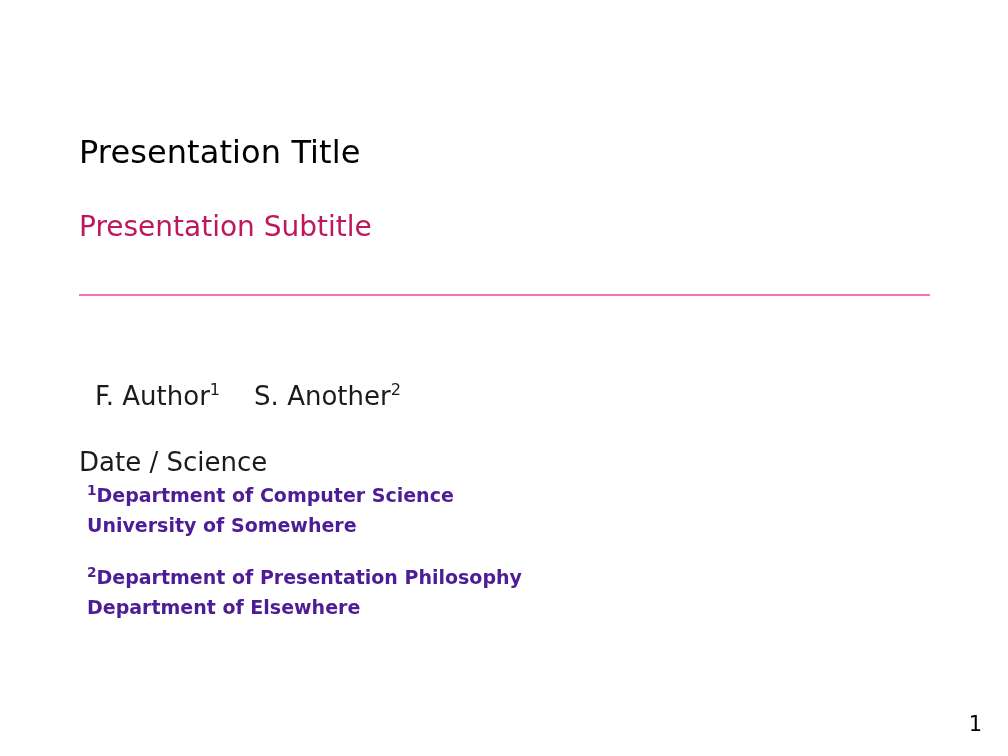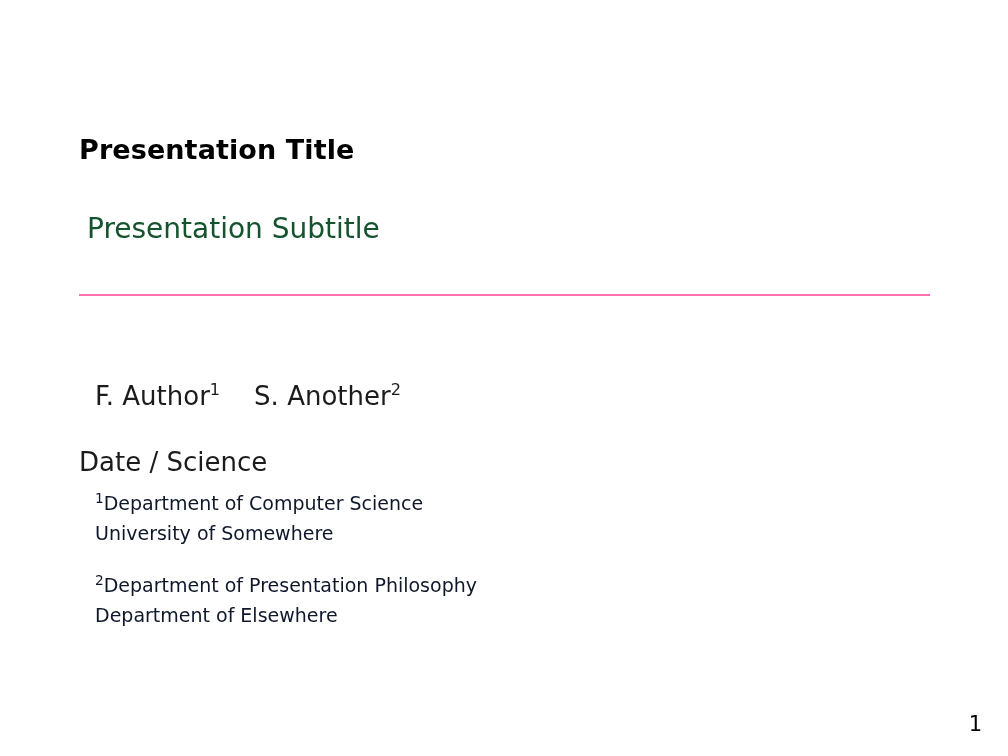--- a/index.html
+++ b/index.html
@@ -23,35 +23,35 @@
 
   
   .title-block {
     position: absolute;
     left: 79px;
     top: 134px;
     width: 860px;
   }
 
   .slide-title {
-    font-size: 27px;
-    font-weight: bold;
+    font-size: 32px;
+    font-weight: normal;
     color: #000000;
     line-height: 1.18;
     letter-spacing: 0.1px;
     margin: 0;
     white-space: nowrap;
   }
 
   .slide-subtitle {
     font-size: 28px;
     font-weight: normal;
-    color: #14532d;
+    color: #be185d;
     line-height: 1.2;
-    margin: 8px;
+    margin: 0;
     padding-top: 38px;
     white-space: nowrap;
   }
 
   
   .rule {
     position: absolute;
     left: 79px;
     top: 294px;
     width: 851px;
@@ -94,24 +94,24 @@
   
   .affiliations {
     position: absolute;
     left: 79px;
     top: 472px;
     width: 860px;
   }
 
   .affiliation {
     font-size: 19px;
-    font-weight: normal;
-    color: #0f172a;
+    font-weight: bold;
+    color: #4c1d95;
     line-height: 30px;
-    margin: 16px;
+    margin: 8px;
   }
 
   .affiliation + .affiliation {
     margin-top: 22px;
   }
 
   .affil-line {
     display: block;
     white-space: nowrap;
   }

